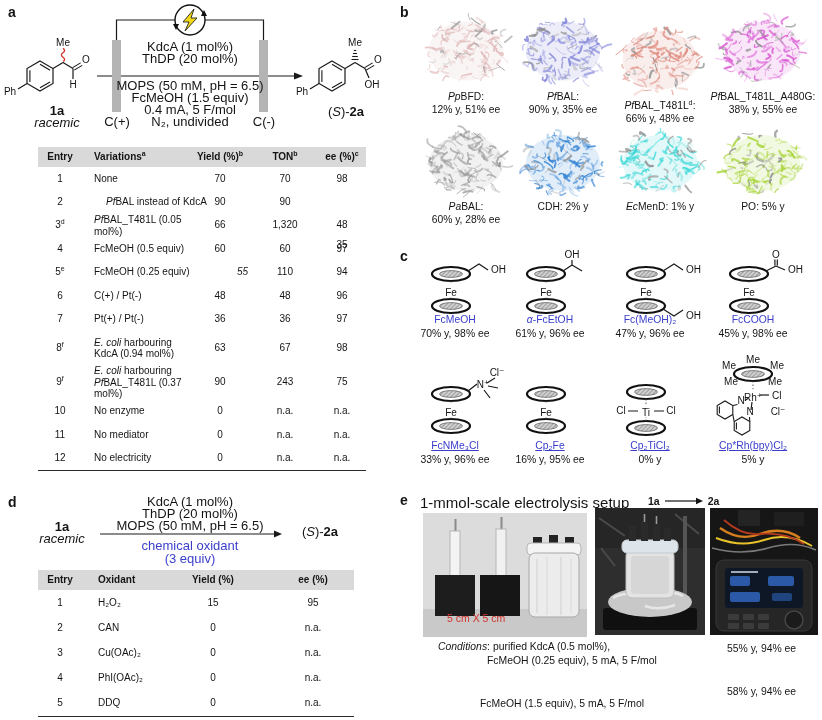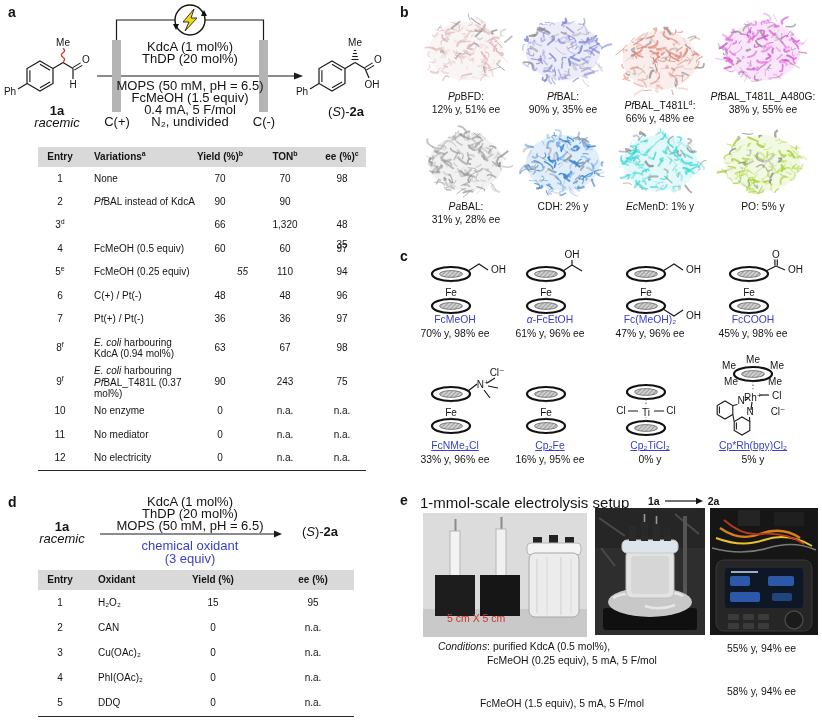--- a/index.html
+++ b/index.html
@@ -138,27 +138,28 @@
       </div>
       <div class="trow" style="height: 23.4px;">
         <div class="tcell" style="left: 0px; width: 44px; text-align: center;">1</div>
         <div class="tcell" style="left: 52px; width: 118px; text-align: left; padding-left: 4px;">None</div>
         <div class="tcell" style="left: 154px; width: 56px; text-align: center;">70</div>
         <div class="tcell" style="left: 216px; width: 62px; text-align: center;">70</div>
         <div class="tcell" style="left: 276px; width: 56px; text-align: center;">98</div>
       </div>
       <div class="trow" style="height: 23.4px;">
         <div class="tcell" style="left: 0px; width: 44px; text-align: center;">2</div>
-        <div class="tcell" style="left: 52px; width: 118px; text-align: left; padding-left: 4px;"><i>Pf</i>BAL instead of KdcA</div>
+        <div class="tcell" style="left: 64px; width: 118px; text-align: left; padding-left: 4px;"><i>Pf</i>BAL instead of KdcA</div>
         <div class="tcell" style="left: 154px; width: 56px; text-align: center;">90</div>
         <div class="tcell" style="left: 216px; width: 62px; text-align: center;">90</div>
         <div class="tcell" style="left: 276px; width: 56px; text-align: center; margin-top: 43px;">35</div>
       </div>
       <div class="trow" style="height: 23.4px;">
         <div class="tcell" style="left: 0px; width: 44px; text-align: center;">3<sup>d</sup></div>
+        <div class="tcell" style="left: 52px; width: 118px; text-align: left; padding-left: 4px;"><i>Pf</i>BAL_T481L (0.05 mol%)</div>
         <div class="tcell" style="left: 154px; width: 56px; text-align: center;">66</div>
         <div class="tcell" style="left: 216px; width: 62px; text-align: center;">1,320</div>
         <div class="tcell" style="left: 276px; width: 56px; text-align: center;">48</div>
       </div>
       <div class="trow" style="height: 23.4px;">
         <div class="tcell" style="left: 0px; width: 44px; text-align: center;">4</div>
         <div class="tcell" style="left: 52px; width: 118px; text-align: left; padding-left: 4px;">FcMeOH (0.5 equiv)</div>
         <div class="tcell" style="left: 154px; width: 56px; text-align: center;">60</div>
         <div class="tcell" style="left: 216px; width: 62px; text-align: center;">60</div>
         <div class="tcell" style="left: 276px; width: 56px; text-align: center;">97</div>
@@ -848,21 +849,21 @@
         <path d="M33.1,9.9 Q34.8,10.3 35.7,14.3" fill="none" stroke="#9d9d9d" stroke-width="1.62" stroke-opacity="0.53" stroke-linecap="round"></path>
         <path d="M52.3,18.4 Q54.5,22.2 51.2,19.9" fill="none" stroke="#9d9d9d" stroke-width="1.46" stroke-opacity="0.44" stroke-linecap="round"></path>
         <path d="M52.8,12.2 Q58.8,9.8 60.4,11.6" fill="none" stroke="#9d9d9d" stroke-width="2.16" stroke-opacity="0.66" stroke-linecap="round"></path>
         <path d="M53.6,6.6 Q54.4,7.6 62.1,13.3" fill="none" stroke="#8a8a8a" stroke-width="0.84" stroke-opacity="0.83" stroke-linecap="round"></path>
         <path d="M27.2,26.2 Q23.0,29.2 22.2,31.6" fill="none" stroke="#9d9d9d" stroke-width="1.66" stroke-opacity="0.74" stroke-linecap="round"></path>
         <path d="M28.8,11.5 Q36.1,12.2 35.8,7.0" fill="none" stroke="#9d9d9d" stroke-width="1.85" stroke-opacity="0.48" stroke-linecap="round"></path>
         <path d="M46.6,7.3 Q44.4,0.3 38.5,0.2" fill="none" stroke="#9d9d9d" stroke-width="1.74" stroke-opacity="0.66" stroke-linecap="round"></path>
         <path d="M74.6,32.2 Q79.0,27.3 77.7,26.3" fill="none" stroke="#9d9d9d" stroke-width="1.93" stroke-opacity="0.25" stroke-linecap="round"></path>
       </svg>
     <div class="pname"><i>Pa</i>BAL:</div>
-    <div class="pres">31% y, 28% ee</div>
+    <div class="pres">60% y, 28% ee</div>
   </div>
   <div class="pcell" style="left:513px;top:126px;width:100px">
     <svg width="92" height="74">
         <ellipse cx="46" cy="37" rx="37.2416" ry="27.971999999999998" fill="#2e7fd2" fill-opacity="0.14"></ellipse>
         <path d="M63.7,43.8 Q66.6,40.8 66.7,40.3" fill="none" stroke="#8a8a8a" stroke-width="1.87" stroke-opacity="0.67" stroke-linecap="round"></path>
         <path d="M7.6,39.9 Q1.8,44.3 3.3,47.3" fill="none" stroke="#2e7fd2" stroke-width="1.77" stroke-opacity="0.36" stroke-linecap="round"></path>
         <path d="M52.1,60.9 Q54.0,63.5 56.9,66.5" fill="none" stroke="#2e7fd2" stroke-width="0.81" stroke-opacity="0.48" stroke-linecap="round"></path>
         <path d="M82.3,47.9 Q86.6,46.6 87.4,45.7" fill="none" stroke="#2e7fd2" stroke-width="0.84" stroke-opacity="0.38" stroke-linecap="round"></path>
         <path d="M62.8,17.4 Q63.9,15.2 70.2,11.5" fill="none" stroke="#2e7fd2" stroke-width="1.30" stroke-opacity="0.53" stroke-linecap="round"></path>
         <path d="M62.2,13.6 Q65.8,10.9 71.4,15.9" fill="none" stroke="#8a8a8a" stroke-width="1.97" stroke-opacity="0.71" stroke-linecap="round"></path>

